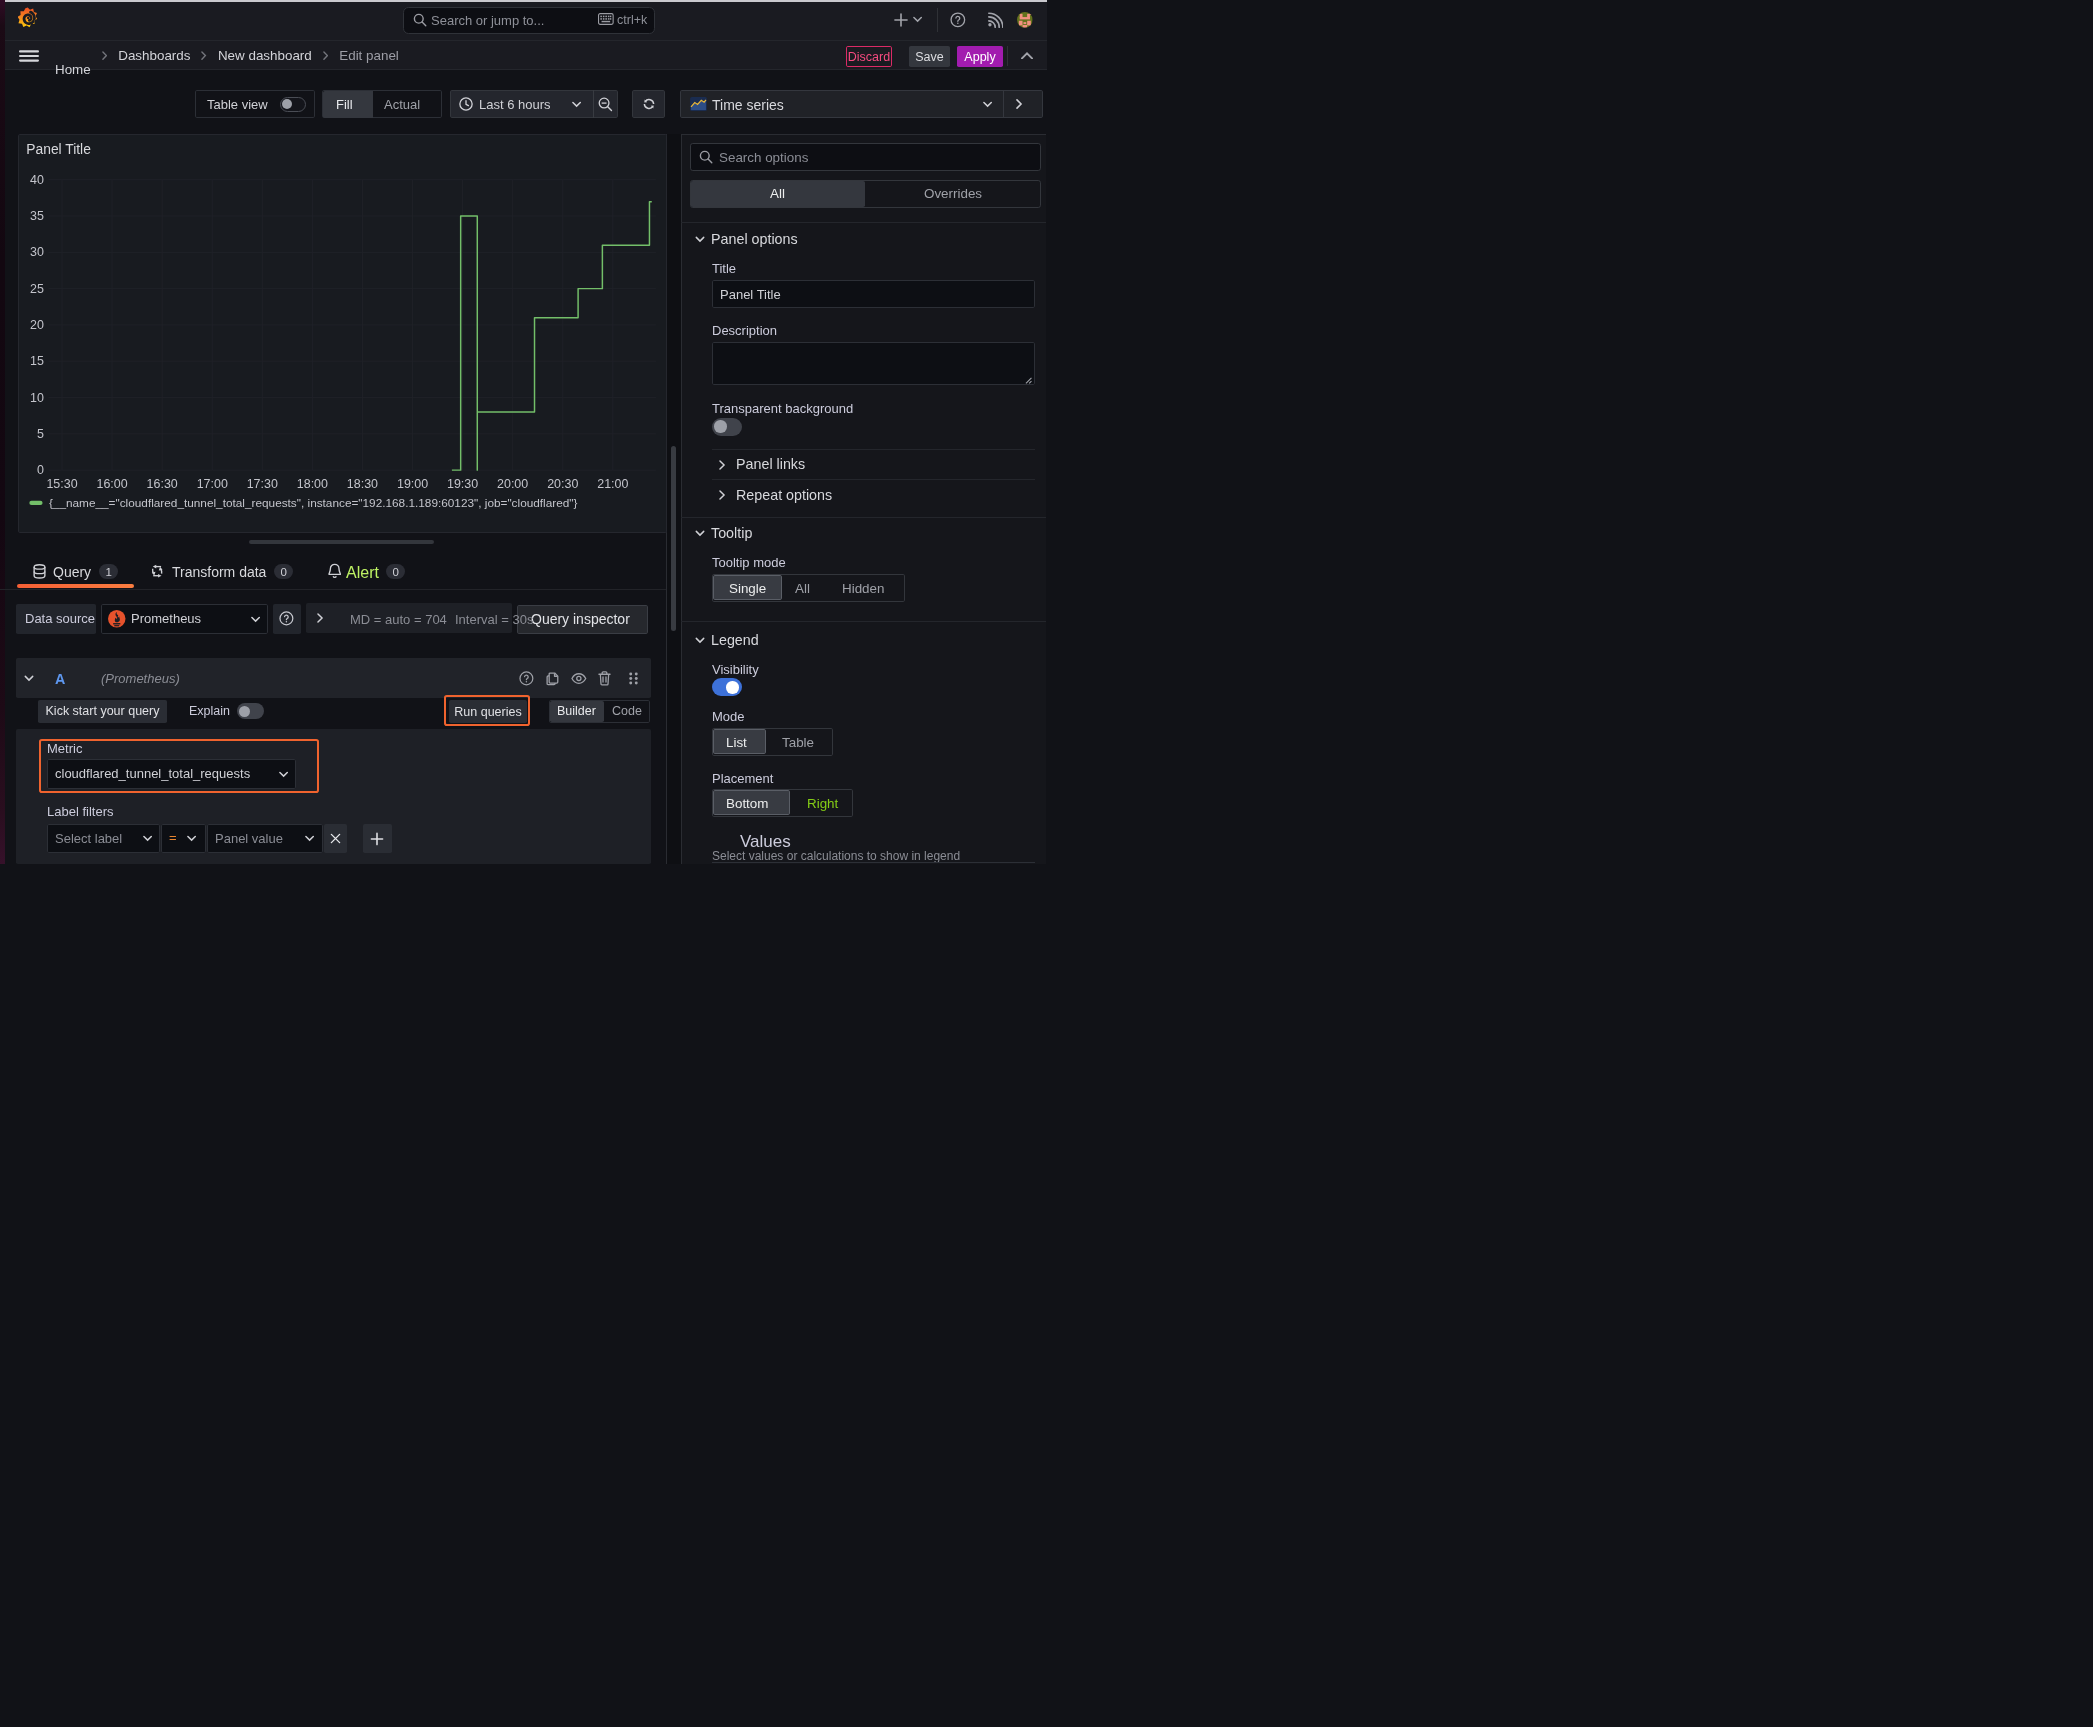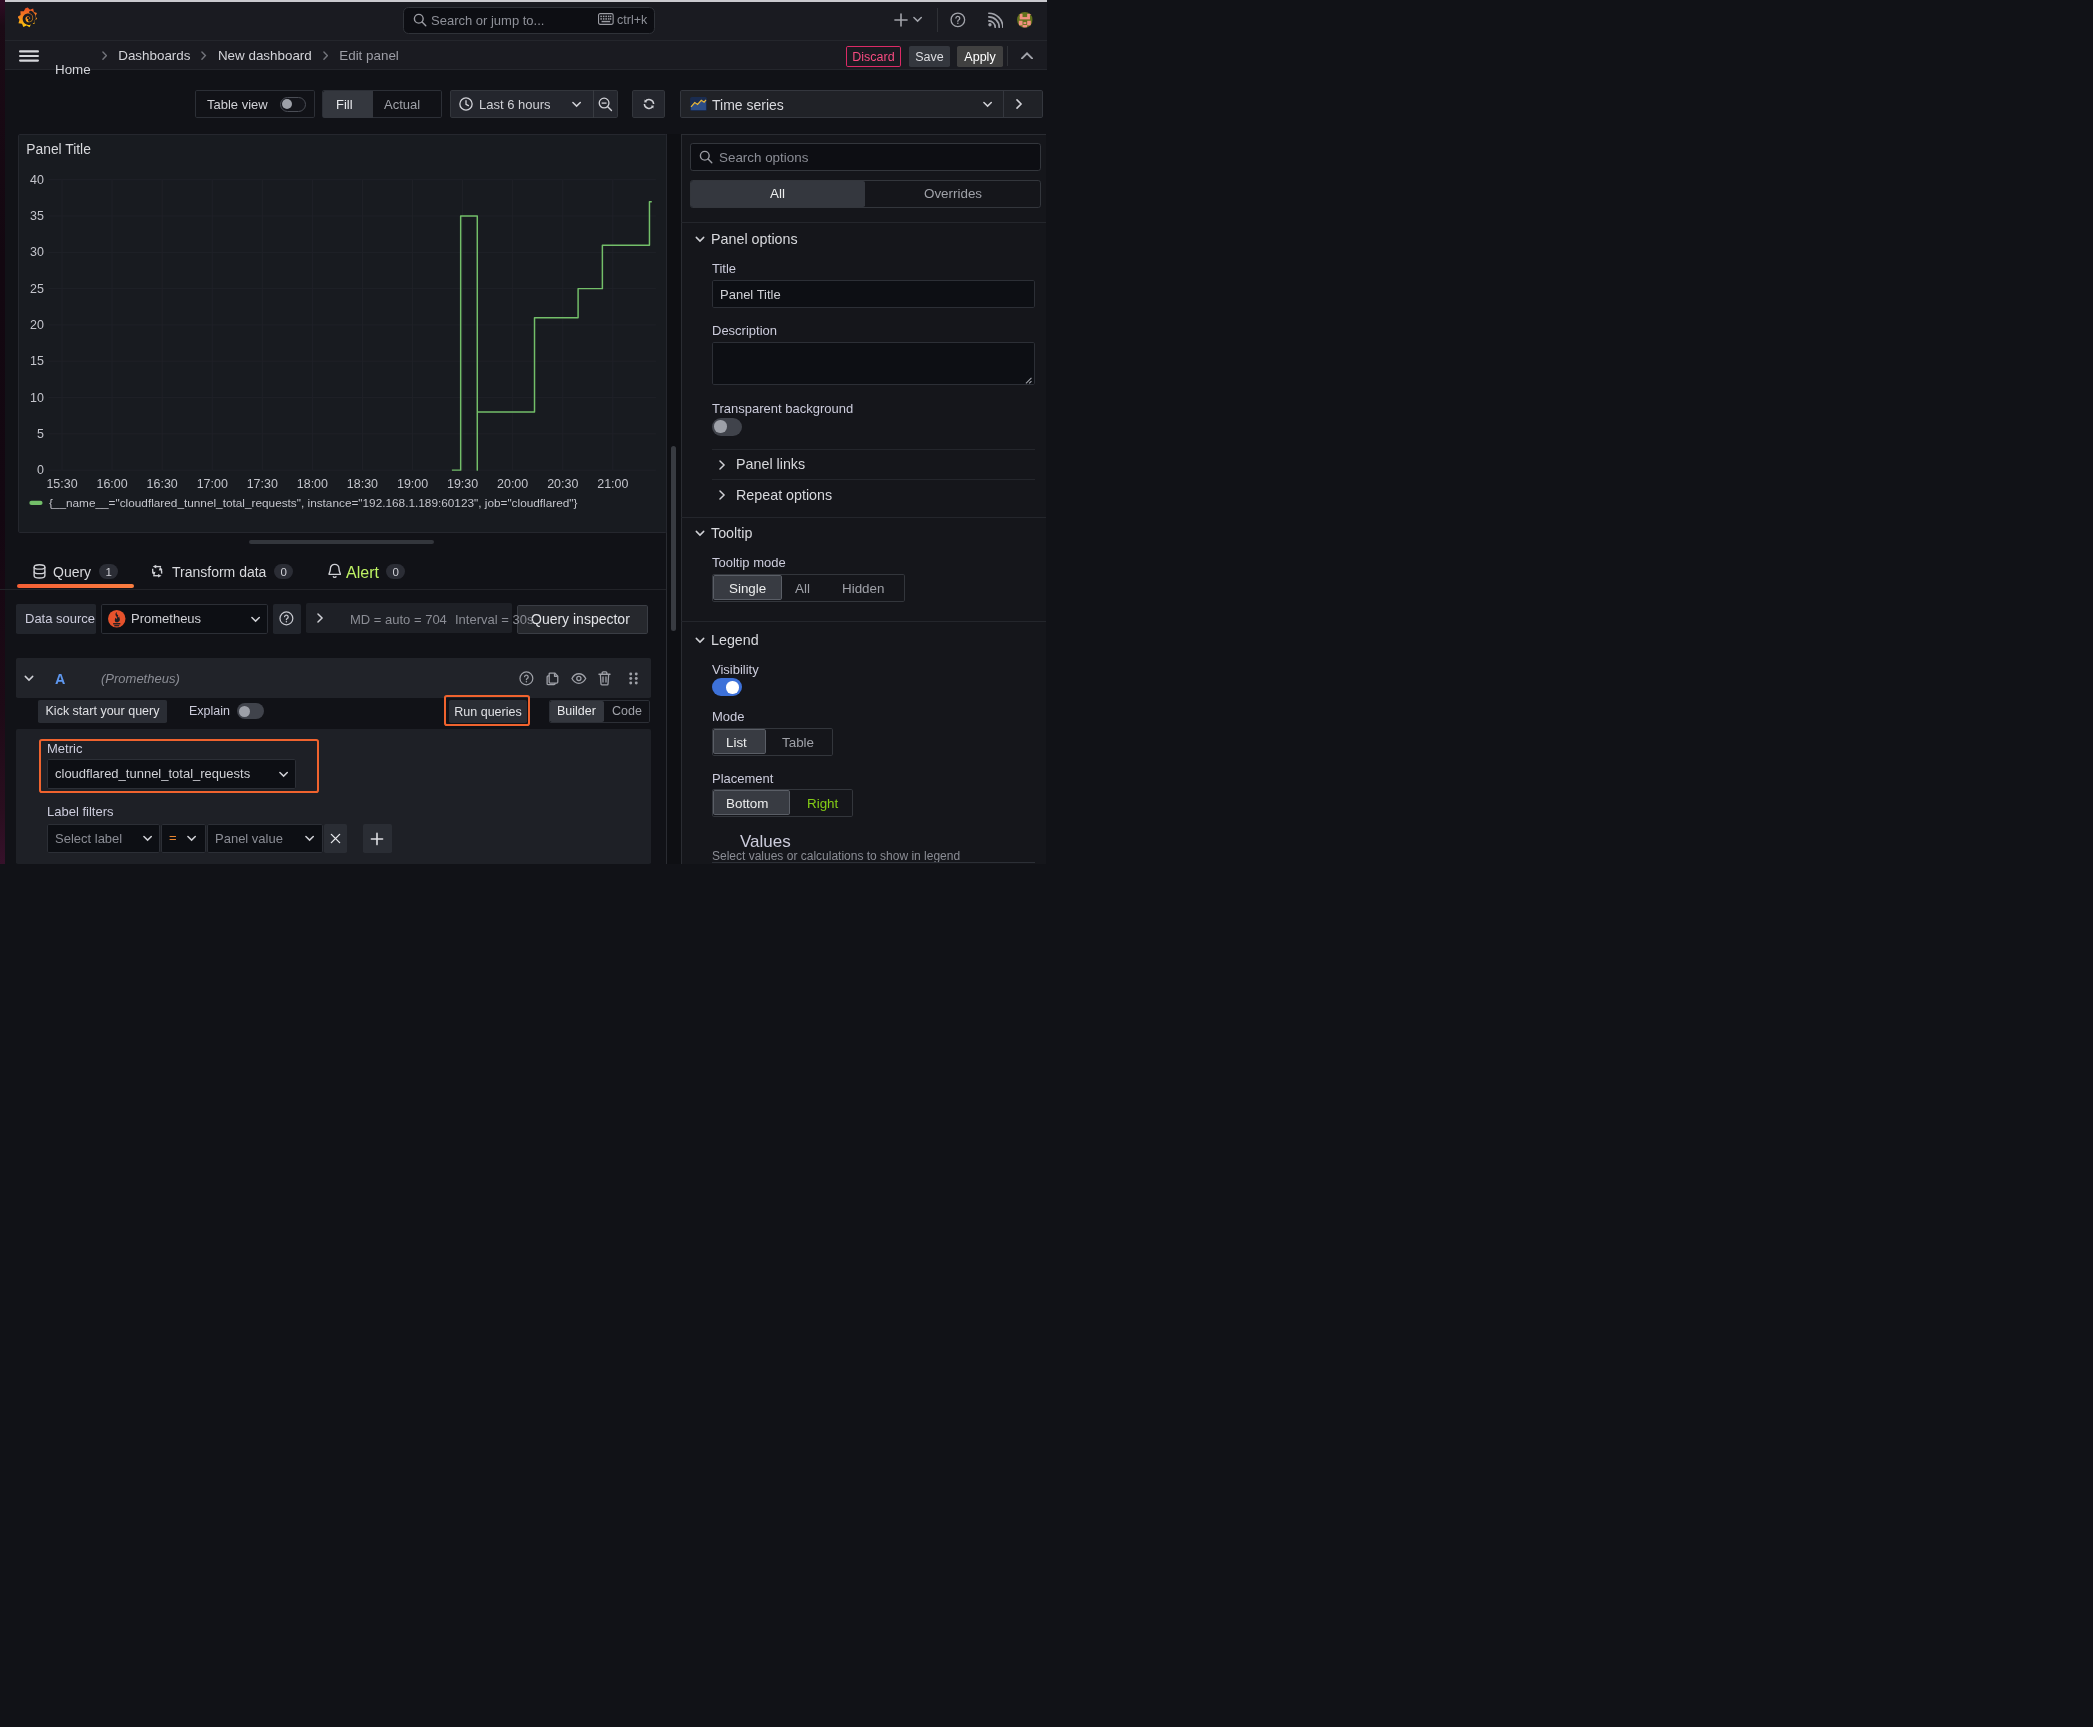--- a/index.html
+++ b/index.html
@@ -116,23 +116,23 @@
   <span style="color:#d3d4d9;">Dashboards</span>
   <svg style="margin:0 11px;" width="5.5" height="9.2" viewBox="0 0 6 10">
       <path d="M1,1 L4.8,5 L1,9" fill="none" stroke="#73757c" stroke-width="1.5" stroke-linecap="round"></path>
     </svg>
   <span style="color:#d3d4d9;">New dashboard</span>
   <svg style="margin:0 11px;" width="5.5" height="9.2" viewBox="0 0 6 10">
       <path d="M1,1 L4.8,5 L1,9" fill="none" stroke="#73757c" stroke-width="1.5" stroke-linecap="round"></path>
     </svg>
   <span style="color:#9d9ea6;">Edit panel</span>
 </div>
-<div class="btn" style="left:846px;top:46px;width:55px;height:21px;border:0.9px solid #dc2a66;color:#f74b80;">Discard</div>
+<div class="btn" style="left:846px;top:46px;width:46px;height:21px;border:0.9px solid #dc2a66;color:#f74b80;">Discard</div>
 <div class="btn" style="left:909px;top:46px;width:41px;height:21px;background:#34373e;color:#dcdde1;">Save</div>
-<div class="btn" style="left:957px;top:46px;width:46px;height:21px;background:#404040;color:#ffffff;">Apply</div>
+<div class="btn" style="left:957px;top:46px;width:46px;height:21px;background:#a21caf;color:#ffffff;">Apply</div>
 <div class="abs" style="left:1007px;top:46px;width:0.9px;height:20px;background:#2f3136;"></div>
 <svg class="abs" style="left:1021px;top:52px;" width="12" height="7.4" viewBox="0 0 13 8">
     <path d="M1,7 L6.5,1.5 L12,7" fill="none" stroke="#a2a4ab" stroke-width="2" stroke-linecap="round"></path>
   </svg>
 
 
 <div class="abs" id="gutter" style="left:666px;top:134px;width:15.5px;height:730px;background:#0e0f13;border-left:0.9px solid #2a2c32;border-right:0.9px solid #2a2c32;"></div>
 <div class="abs" style="left:671px;top:446px;width:5.2px;height:185px;border-radius:3.2px;background:#383b41;"></div>
 
 

